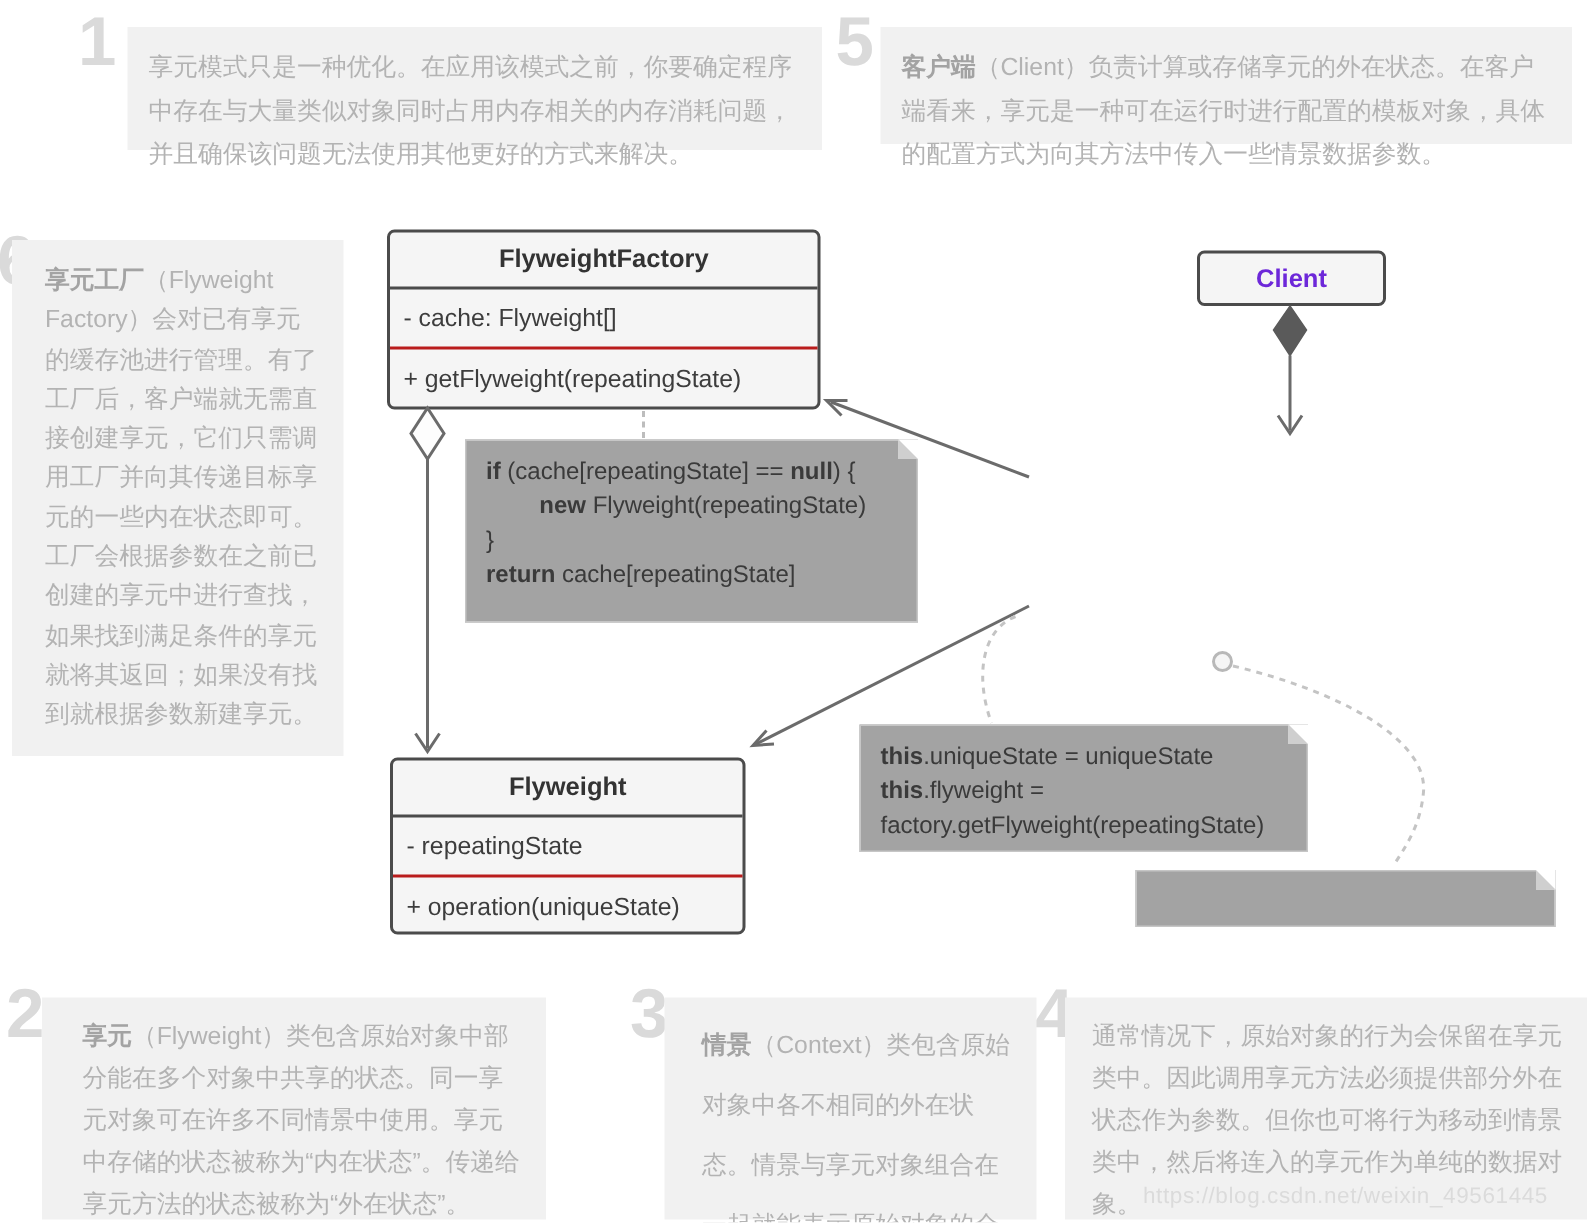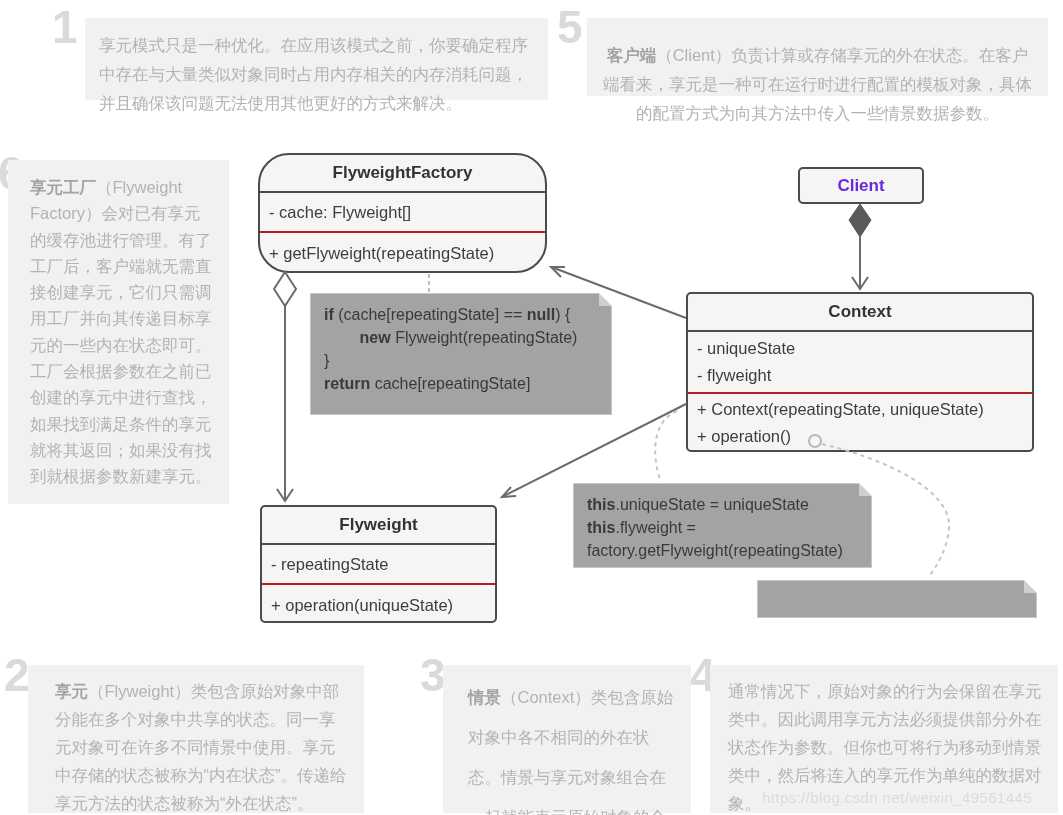--- a/index.html
+++ b/index.html
@@ -64,65 +64,54 @@
   <div class="ann-num" style="left:557px;top:4px;">5</div>
   <div class="ann-num" style="left:-2px;top:150px;">6</div>
   <div class="ann-num" style="left:4px;top:652px;">2</div>
   <div class="ann-num" style="left:420px;top:652px;">3</div>
   <div class="ann-num" style="left:690px;top:652px;">4</div>
 
   <div class="ann" style="left:85px;top:18px;width:463px;height:82px;padding:13px 14px;line-height:29px;">
     <span class="ann-text"><span class="ann-lead"></span><span>享元模式只是一种优化。在应用该模式之前，你要确定程序中存在与大量类似对象同时占用内存相关的内存消耗问题，并且确保该问题无法使用其他更好的方式来解决。</span></span>
   </div>
 
-  <div class="ann" style="left:587px;top:18px;width:461px;height:78px;padding:23px 14px;line-height:29px;text-align:center;">
+  <div class="ann" style="left:587px;top:18px;width:461px;height:78px;padding:13px 14px;line-height:29px;">
     <span class="ann-text"><span class="ann-lead">客户端</span><span>（Client）负责计算或存储享元的外在状态。在客户端看来，享元是一种可在运行时进行配置的模板对象，具体的配置方式为向其方法中传入一些情景数据参数。</span></span>
   </div>
 
   <div class="ann" style="left:8px;top:160px;width:221px;height:344px;padding:14px 14px 14px 22px;line-height:26.3px;">
     <span class="ann-text"><span class="ann-lead">享元工厂</span><span>（Flyweight Factory）会对已有享元的缓存池进行管理。有了工厂后，客户端就无需直接创建享元，它们只需调用工厂并向其传递目标享元的一些内在状态即可。工厂会根据参数在之前已创建的享元中进行查找，如果找到满足条件的享元就将其返回；如果没有找到就根据参数新建享元。</span></span>
   </div>
 
   <div class="ann" style="left:28px;top:665px;width:336px;height:148px;padding:12px 13px 12px 27px;line-height:28px;">
     <span class="ann-text"><span class="ann-lead">享元</span><span>（Flyweight）类包含原始对象中部分能在多个对象中共享的状态。同一享元对象可在许多不同情景中使用。享元中存储的状态被称为“内在状态”。传递给享元方法的状态被称为“外在状态”。</span></span>
   </div>
 
   <div class="ann" style="left:443px;top:665px;width:248px;height:148px;padding:12px 12px 12px 25px;line-height:40px;">
     <span class="ann-text"><span class="ann-lead">情景</span><span>（Context）类包含原始对象中各不相同的外在状态。情景与享元对象组合在一起就能表示原始对象的全部状态。</span></span>
   </div>
 
   <div class="ann" style="left:710px;top:665px;width:348px;height:148px;padding:12px 14px 12px 18px;line-height:28px;">
     <span class="ann-text"><span class="ann-lead"></span><span>通常情况下，原始对象的行为会保留在享元类中。因此调用享元方法必须提供部分外在状态作为参数。但你也可将行为移动到情景类中，然后将连入的享元作为单纯的数据对象。</span></span>
   </div>
 
-  <div class="uml-box" style="left:258px;top:153px;width:289px;height:120px;border-radius:31px;">
+  <div class="uml-box" style="left:258px;top:153px;width:289px;height:120px;">
     <div class="uml-title" style="height:36px;">FlyweightFactory</div>
     <div class="uml-sec" style="height:40px;">
       <div class="uml-row">- cache: Flyweight[]</div>
     </div>
     <div class="uml-sec" style="height:40px;">
       <div class="uml-row">+ getFlyweight(repeatingState)</div>
     </div>
   </div>
 
   <div class="uml-box uml-single" style="left:798px;top:167px;width:126px;height:37px;">
     <span>Client</span>
   </div>
 
-  <div class="uml-box" style="left:686px;top:292px;width:348px;height:160px;">
-    <div class="uml-title" style="height:36px;">Context</div>
-    <div class="uml-sec" style="height:62px;">
-      <div class="uml-row">- uniqueState</div>
-      <div class="uml-row">- flyweight</div>
-    </div>
-    <div class="uml-sec" style="height:58px;">
-      <div class="uml-row">+ Context(repeatingState, uniqueState)</div>
-      <div class="uml-row">+ operation()</div>
-    </div>
-  </div>
 
   <div class="uml-box" style="left:260px;top:505px;width:237px;height:118px;">
     <div class="uml-title" style="height:36px;">Flyweight</div>
     <div class="uml-sec" style="height:40px;">
       <div class="uml-row">- repeatingState</div>
     </div>
     <div class="uml-sec" style="height:40px;">
       <div class="uml-row">+ operation(uniqueState)</div>
     </div>
   </div>

